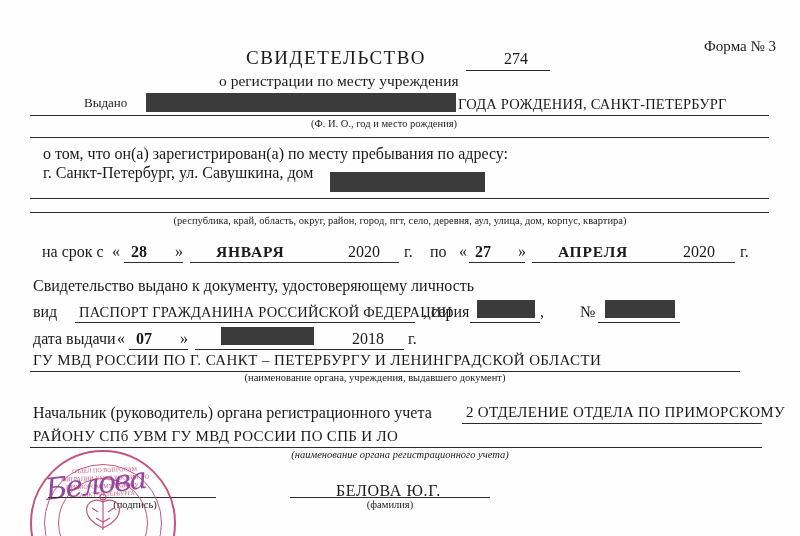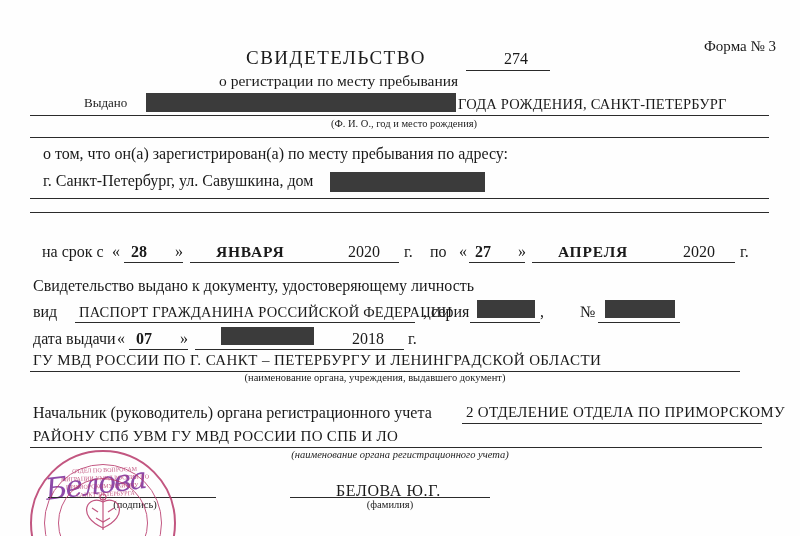--- a/index.html
+++ b/index.html
@@ -90,33 +90,33 @@
     position: absolute;
     border-bottom: 1px solid #2b2b2b;
   }
   .rule-issued { left: 30px; top: 115px; width: 739px; }
   .hint {
     position: absolute;
     font-size: 10.5px;
     text-align: center;
     color: #222;
   }
-  .hint-fio { left: 254px; top: 118px; width: 300px; }
+  .hint-fio { left: 234px; top: 118px; width: 300px; }
   .rule-blank1 { left: 30px; top: 137px; width: 739px; }
 
   .line-about {
     position: absolute;
     left: 43px;
     top: 145px;
     font-size: 16px;
   }
   .addr {
     position: absolute;
     left: 43px;
-    top: 172px;
+    top: 164px;
     font-size: 16px;
   }
   .red-addr {
     position: absolute;
     left: 330px;
     top: 172px;
     width: 155px;
     height: 20px;
   }
   .rule-addr { left: 30px; top: 198px; width: 739px; }
@@ -246,34 +246,35 @@
 </head>
 <body>
 
 <div class="page">
 
   <div class="form-no">Форма № 3</div>
 
   <div class="title">СВИДЕТЕЛЬСТВО</div>
   <div class="cert-number">274</div>
   <div class="cert-number-rule"></div>
-  <div class="subtitle">о регистрации по месту пребывания</div>
+  <div class="subtitle">о регистрации по месту учреждения</div>
 
   <div class="lbl-issued">Выдано</div>
   <div class="redaction red-name"></div>
   <div class="issued-tail">ГОДА РОЖДЕНИЯ, САНКТ-ПЕТЕРБУРГ</div>
   <div class="rule rule-issued"></div>
   <div class="hint hint-fio">(Ф. И. О., год и место рождения)</div>
   <div class="rule rule-blank1"></div>
 
   <div class="line-about">о том, что он(а) зарегистрирован(а) по месту пребывания по адресу:</div>
   <div class="addr">г. Санкт-Петербург, ул. Савушкина, дом</div>
   <div class="redaction red-addr"></div>
   <div class="rule rule-addr"></div>
   <div class="rule rule-blank2"></div>
+  <div class="hint hint-addr">(республика, край, область, округ, район, город, пгт, село, деревня, аул, улица, дом, корпус, квартира)</div>
 
   <div class="term-label">на срок с</div>
   <div class="q1">«</div>
   <div class="d1">28</div>
   <div class="q2">»</div>
   <div class="m1">ЯНВАРЯ</div>
   <div class="y1">2020</div>
   <div class="g1">г.</div>
   <div class="po">по</div>
   <div class="q3">«</div>

